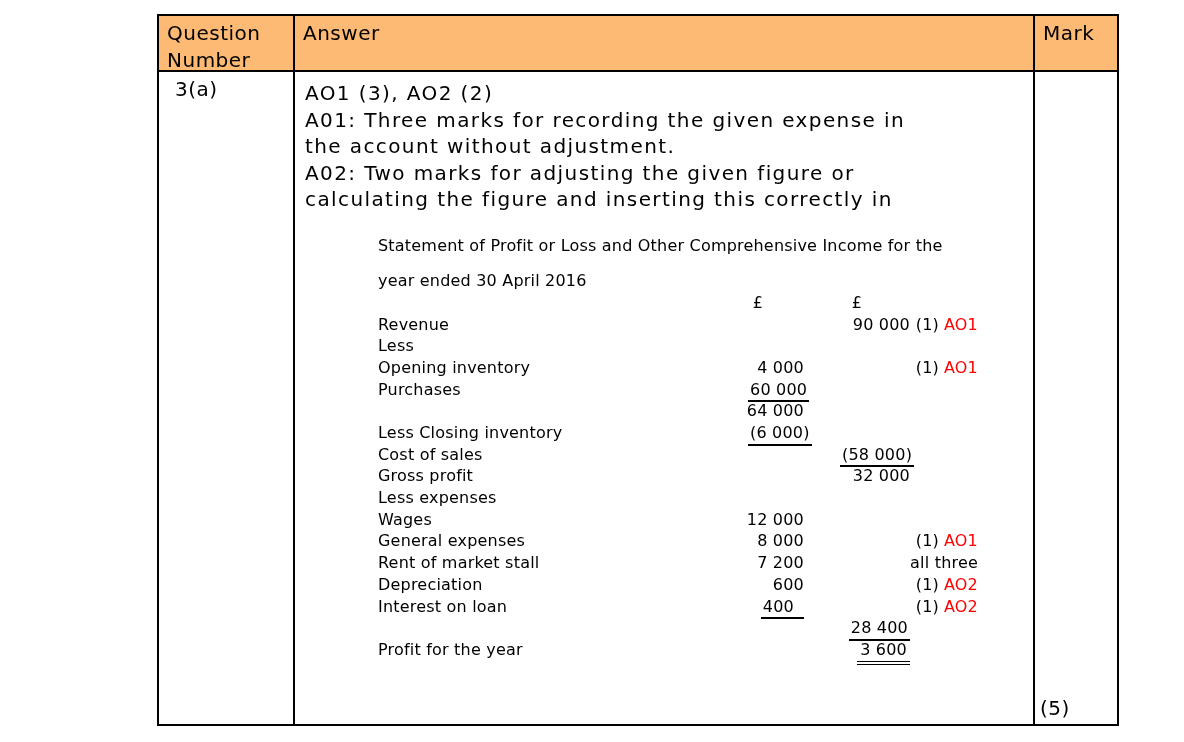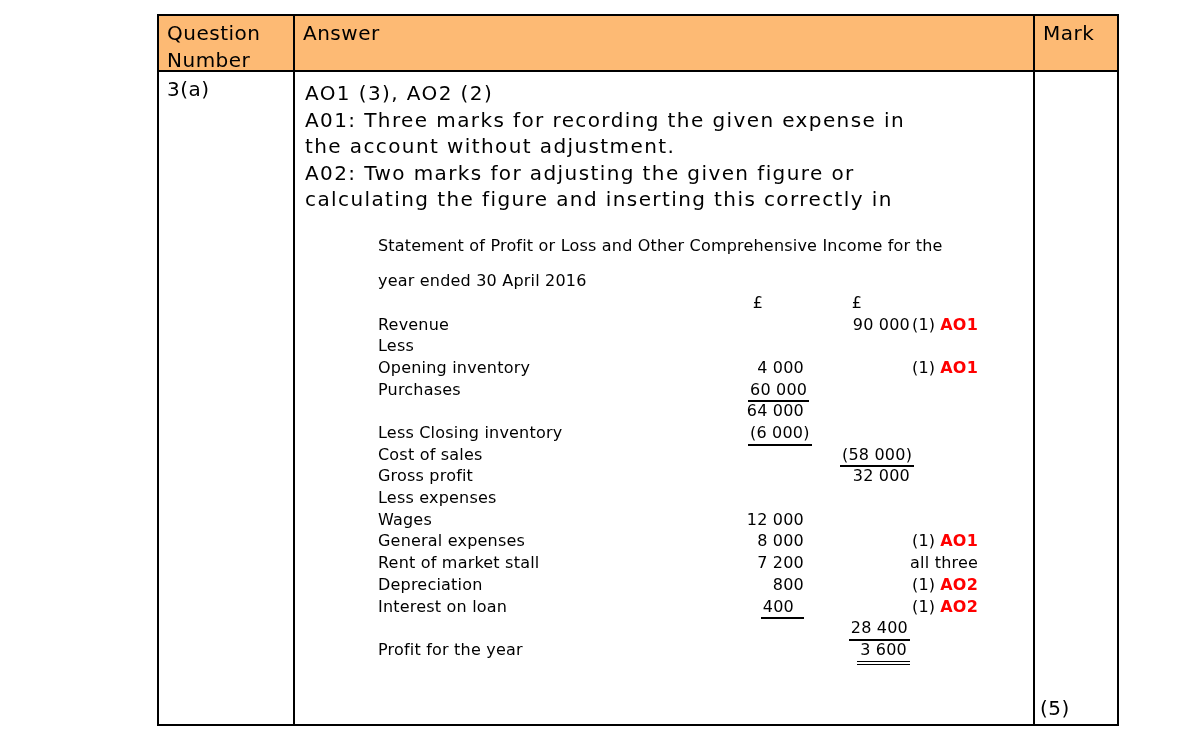--- a/index.html
+++ b/index.html
@@ -26,21 +26,21 @@
   .hcell {
     background: #fdba74;
     border-bottom: 2px solid #000;
     padding: 4px 8px;
     font-size: 20px;
     letter-spacing: 0.5px;
     line-height: 27px;
   }
   .colsep { border-right: 2px solid #000; }
 
-  .bcell { padding: 4px 8px; }
+  .bcell { padding: 4px 16px; }
   .qcell { font-size: 20px; letter-spacing: 0.5px; line-height: 27px; }
   .acell { padding: 8px 10px 8px 10px; }
   .markcell {
     display: flex; align-items: flex-end;
     padding: 4px 4px 4px 5px;
     font-size: 20px; letter-spacing: 0.5px;
   }
 
   
   .intro { font-size: 20px; letter-spacing: 1.4px; line-height: 26.5px; }
@@ -57,21 +57,21 @@
   .srow { display: flex; white-space: nowrap; height: 21.7px; }
   .slabel { width: 334px; }
   .samt1 { width: 92px;  text-align: right; }
   .samt2 { width: 106px; text-align: right; }
   .snote { width: 68px;  text-align: right; }
   .srow.center .samt1, .srow.center .samt2 { text-align: center; }
 
   .u  { display: inline-block; border-bottom: 2px solid #000; padding: 0 2px; margin-left: 36px; }
   .upad { padding-right: 10px; }
   .u2 { display: inline-block; border-bottom: 4px double #000; padding: 0 3px; }
-  .ao { color: #ff0000; margin-left: 5px; font-weight: bold; }
+  .ao { color: #ff0000; margin-left: 5px; }
 </style>
 </head>
 <body>
 
 <div class="mtable">
 
   <div class="hcell colsep">Question Number</div>
   <div class="hcell colsep">Answer</div>
   <div class="hcell">Mark</div>
 
@@ -165,21 +165,21 @@
             <div class="snote"><span class="pre">(1)</span><span class="ao">AO1</span></div>
           </div>
           <div class="srow">
             <div class="slabel">Rent of market stall</div>
             <div class="samt1"><span>7 200</span></div>
             <div class="samt2"></div>
             <div class="snote"><span class="pre">all three</span></div>
           </div>
           <div class="srow">
             <div class="slabel">Depreciation</div>
-            <div class="samt1"><span>800</span></div>
+            <div class="samt1"><span>600</span></div>
             <div class="samt2"></div>
             <div class="snote"><span class="pre">(1)</span><span class="ao">AO2</span></div>
           </div>
           <div class="srow">
             <div class="slabel">Interest on loan</div>
             <div class="samt1"><span class="u upad">400</span></div>
             <div class="samt2"></div>
             <div class="snote"><span class="pre">(1)</span><span class="ao">AO2</span></div>
           </div>
           <div class="srow">

